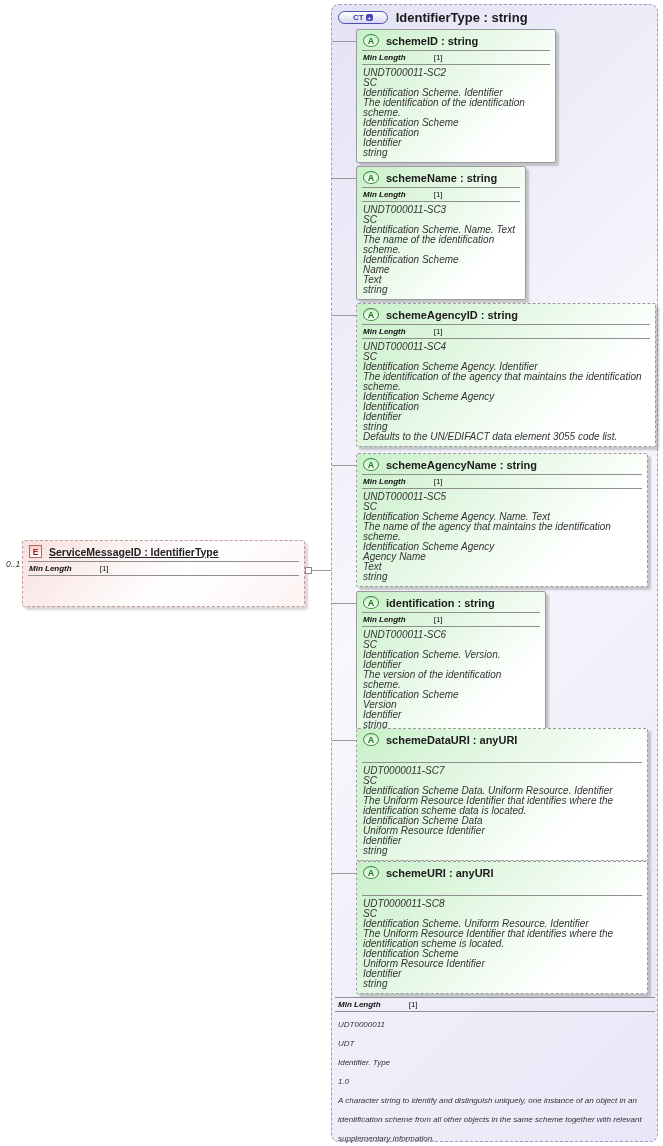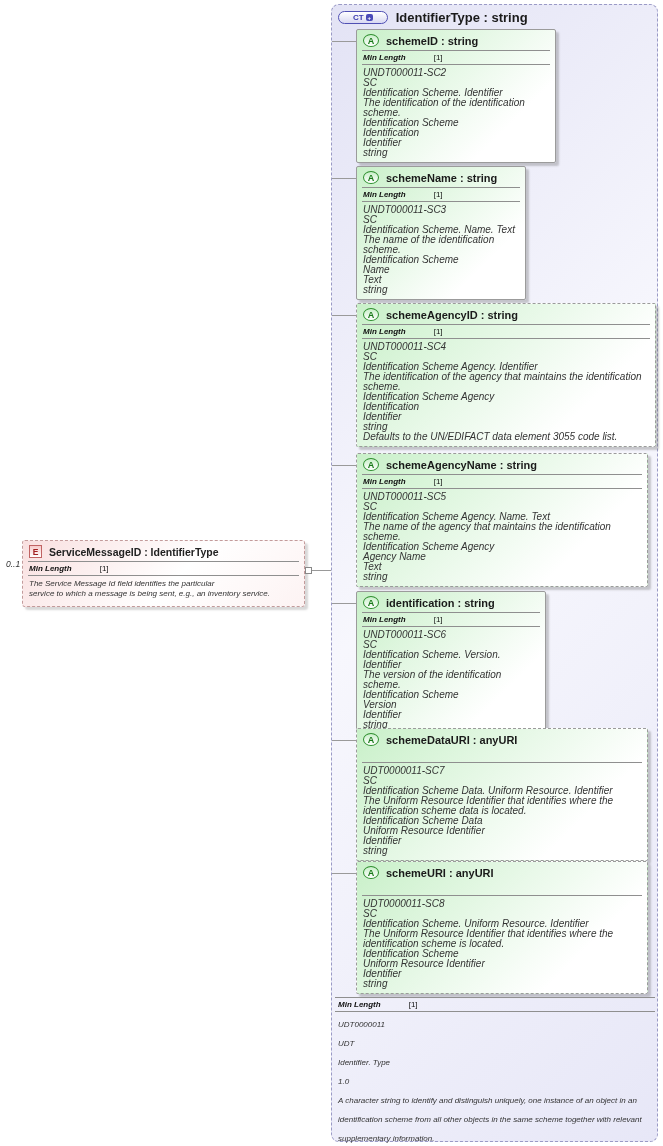--- a/index.html
+++ b/index.html
@@ -10,21 +10,21 @@
 
   
   .elem-box { position:absolute; left:22px; top:540px; width:283px; min-height:67px;
     border:1px dashed #c39b9b; border-radius:3px;
     background:linear-gradient(135deg,#f9e0e0,#ffffff 55%,#fdf3f3);
     box-shadow:3px 3px 2px rgba(100,100,100,0.25); }
   .elem-header { display:flex; align-items:center; gap:7px; padding:4px 6px 3px; }
   .e-icon { width:13px; height:13px; flex:0 0 13px; border:1px solid #c06363;
     background:linear-gradient(#f7caca,#ffffff); color:#a22222; font-size:8.5px; font-weight:bold;
     display:flex; align-items:center; justify-content:center; }
-  .elem-title { font-size:10.5px; font-weight:bold; color:#222; white-space:nowrap; }
+  .elem-title { font-size:10.5px; font-weight:bold; color:#222; white-space:nowrap;text-decoration:underline; }
   .facet-row { margin:0 5px; padding:2px 1px; border-top:1px solid #8f8f8f; border-bottom:1px solid #8f8f8f;
     display:flex; font-size:8px; color:#111; }
   .facet-label { font-style:italic; font-weight:bold; }
   .facet-value { margin-left:28px; }
   .elem-anno { padding:3px 6px 4px; font-size:8px; font-style:italic; color:#333; line-height:10px; white-space:pre-line; }
 
   
   .conn-line { position:absolute; left:305px; top:570px; width:27px; height:0; border-top:1px solid #999; }
   .conn-handle { position:absolute; left:305px; top:567px; width:7px; height:7px; background:#fff; border:1px solid #888; }
 
@@ -81,22 +81,20 @@
 
   <div class="elem-box">
     <div class="elem-header">
       <span class="e-icon">E</span>
       <span class="elem-title">ServiceMessageID : IdentifierType</span>
     </div>
     <div class="facet-row">
       <span class="facet-label">Min Length</span>
       <span class="facet-value">[1]</span>
     </div>
-    <div class="elem-anno">The Service Message Id field identifies the particular
-service to which a message is being sent, e.g., an inventory service.</div>
   </div>
 
   <div class="conn-line"></div>
   <div class="conn-handle"></div>
 
   <div class="ct-box">
     <div class="ct-header">
       <span class="ct-icon">
           <span>CT</span>
           <span class="ct-plus">+</span>

